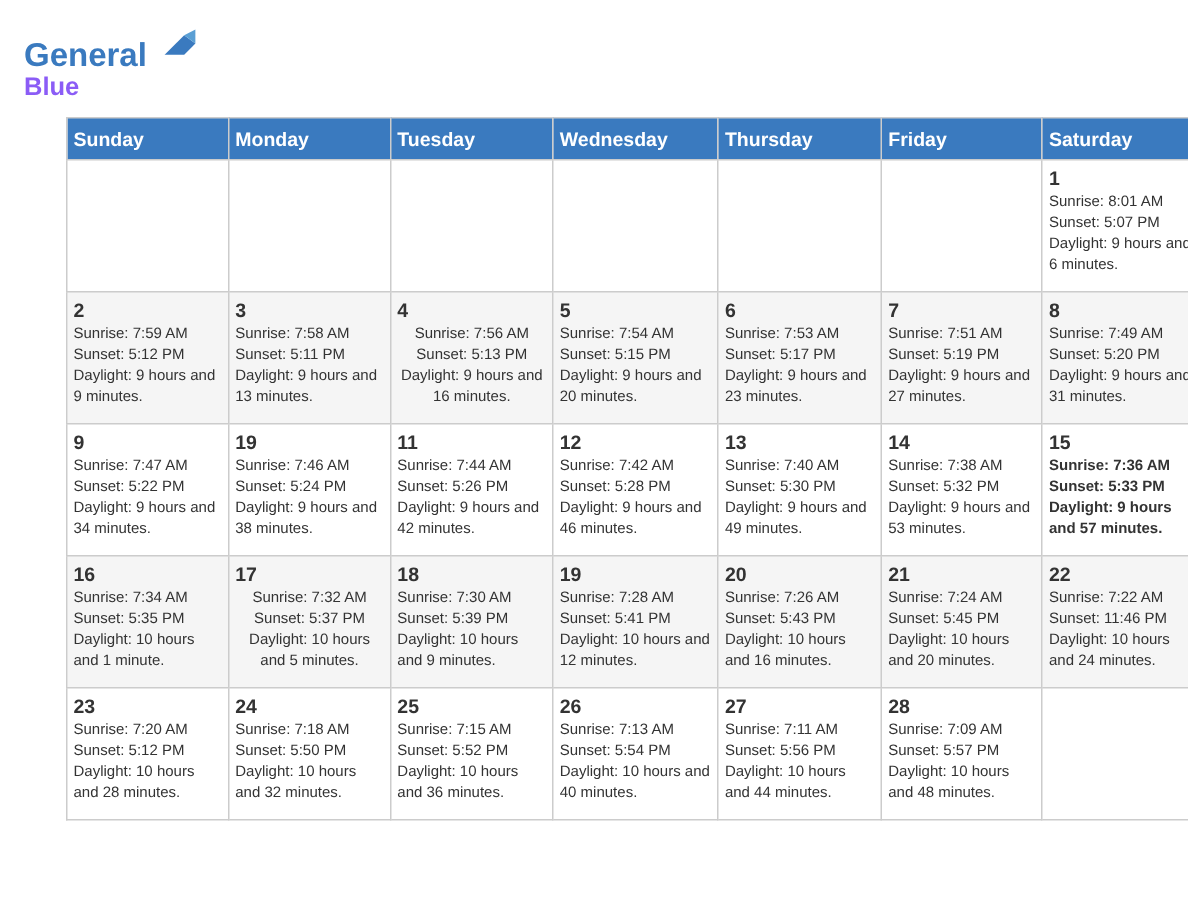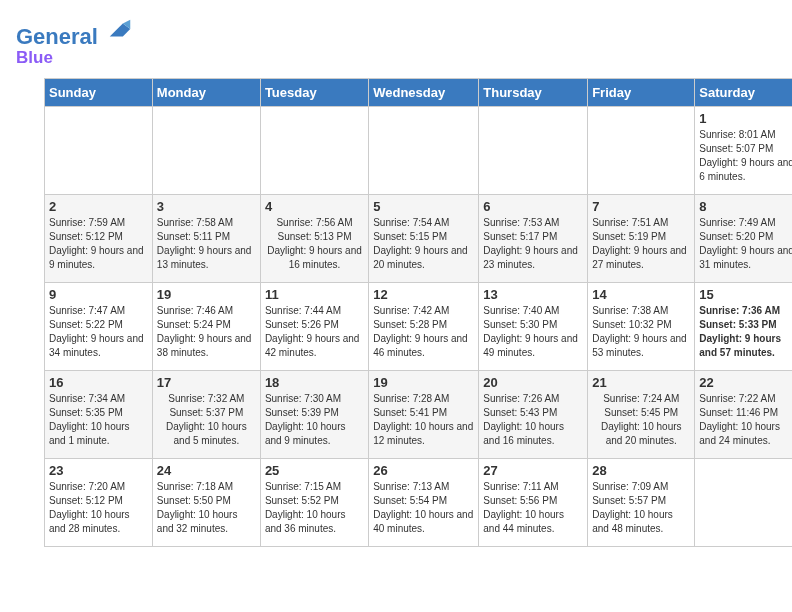--- a/index.html
+++ b/index.html
@@ -205,21 +205,21 @@
         </td>
         <td>
           <div class="day-num">13</div>
           <div class="day-info" style="white-space: pre-line;">Sunrise: 7:40 AM
 Sunset: 5:30 PM
 Daylight: 9 hours and 49 minutes.</div>
         </td>
         <td>
           <div class="day-num">14</div>
           <div class="day-info" style="white-space: pre-line;">Sunrise: 7:38 AM
-Sunset: 10:32 PM
+Sunset: 5:32 PM
 Daylight: 9 hours and 53 minutes.</div>
         </td>
         <td>
           <div class="day-num">15</div>
           <div class="day-info" style="white-space: pre-line; font-weight: bold;">Sunrise: 7:36 AM
 Sunset: 5:33 PM
 Daylight: 9 hours and 57 minutes.</div>
         </td>
       </tr>
       <tr>
@@ -248,21 +248,21 @@
 Daylight: 10 hours and 12 minutes.</div>
         </td>
         <td>
           <div class="day-num">20</div>
           <div class="day-info" style="white-space: pre-line;">Sunrise: 7:26 AM
 Sunset: 5:43 PM
 Daylight: 10 hours and 16 minutes.</div>
         </td>
         <td>
           <div class="day-num">21</div>
-          <div class="day-info" style="white-space: pre-line; text-align: center;">Sunrise: 7:24 AM
+          <div class="day-info" style="white-space: pre-line;">Sunrise: 7:24 AM
 Sunset: 5:45 PM
 Daylight: 10 hours and 20 minutes.</div>
         </td>
         <td>
           <div class="day-num">22</div>
           <div class="day-info" style="white-space: pre-line;">Sunrise: 7:22 AM
 Sunset: 11:46 PM
 Daylight: 10 hours and 24 minutes.</div>
         </td>
       </tr>

